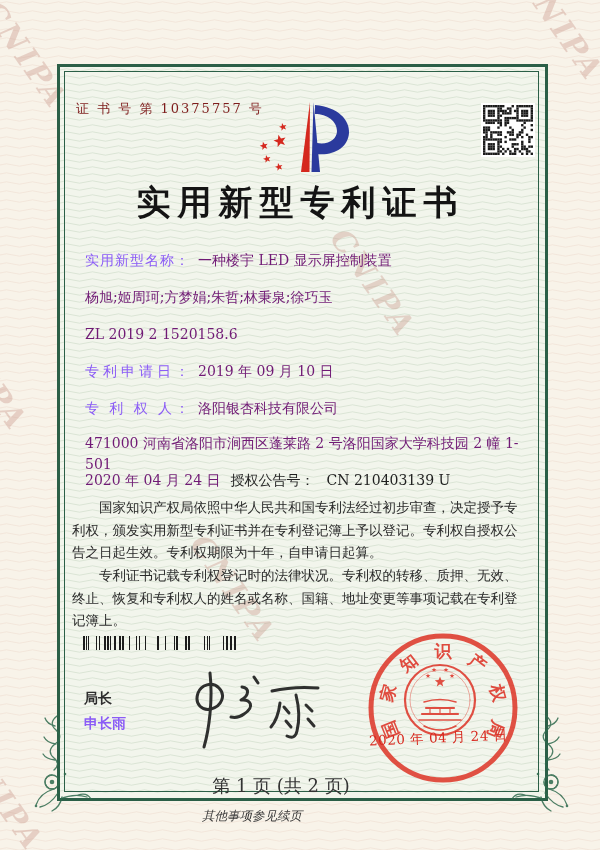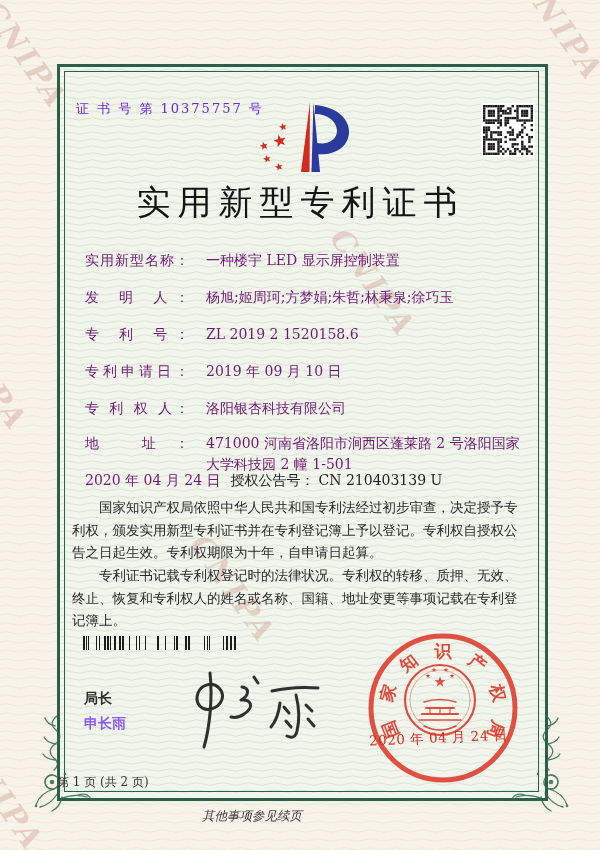--- a/index.html
+++ b/index.html
@@ -18,41 +18,41 @@
   .wm4{left:-36px;top:316px;transform:rotate(55deg)}
   .wm5{left:-20px;top:736px;transform:rotate(55deg)}
   .wm6{left:212px;top:528px;transform:rotate(55deg)}
   
   .border-outer{left:57px;top:64px;width:485px;height:731px;border:3px solid #2b5f47;z-index:3}
   .border-inner{left:64px;top:71px;width:473px;height:719px;border:1px solid #2b5f47;z-index:3}
   .ornament{z-index:4}
   .orn-left{left:20px;top:714px}
   .orn-right{left:505px;top:714px;transform:scaleX(-1)}
   
-  .cert-no{left:76px;top:100px;font-size:13px;letter-spacing:2px;color:#6d28d9;z-index:5}
+  .cert-no{left:76px;top:100px;font-size:13px;letter-spacing:2px;color:#7f1d1d;z-index:5}
   .logo{left:236px;top:95px;z-index:5}
   .qr{left:481px;top:103px;z-index:5}
-  .title{left:57px;top:180px;width:487px;text-align:center;font-size:34px;font-weight:400;
+  .title{left:57px;top:180px;width:487px;text-align:center;font-size:34px;font-weight:700;
          letter-spacing:7px;color:#141414;z-index:5}
   .row{position:absolute;left:85px;width:442px;display:flex;font-size:14px;line-height:1.5;z-index:5}
-  .lbl{width:104px;flex:none;margin-right:17px;text-align:justify;text-align-last:justify;color:#701a75}
+  .lbl{width:104px;flex:none;margin-right:9px;text-align:justify;text-align-last:justify;color:#8b5cf6}
   .val{flex:1;color:#701a75}
   .gval{min-width:132px;flex:none;margin-right:10px;white-space:nowrap}
-  .glbl{flex:none;margin-right:4px}
+  .glbl{flex:none;margin-right:12px}
   .paras{left:72px;top:496px;width:458px;z-index:5;font-size:13.5px;line-height:1.68;
          color:#2a2a2a}
   .paras p{margin:0;text-indent:2em}
   .barcode{left:83px;top:636px;z-index:5}
   .sig-title{left:84px;top:690px;font:600 14px "DejaVu Sans","Liberation Sans",sans-serif;color:#2e2e2e;z-index:5}
   .sig-name{left:84px;top:715px;font:600 14px "DejaVu Sans","Liberation Sans",sans-serif;color:#8b5cf6;z-index:5}
   .signature{left:180px;top:665px;z-index:6}
   .seal{left:361px;top:626px;z-index:6;opacity:.93}
   .seal-date{left:369px;top:729px;width:160px;font-size:13.5px;letter-spacing:.5px;color:#d8281e;
              transform:rotate(-2.5deg);white-space:nowrap;z-index:7}
-  .page-num{left:57px;top:774px;width:448px;font-size:12px;color:#333;z-index:5}
+  .page-num{left:57px;top:774px;width:448px;text-align:center;font-size:18px;color:#333;z-index:5}
   .continuation{left:0;top:808px;width:504px;text-align:center;font-size:12.5px;font-style:italic;
                 color:#3a3a3a;z-index:5}
 </style>
 </head>
 <body>
 
 <svg id="pink-waves" class="abs" width="600" height="850">
     <path d="M0,3 q6.5,-2.4 13,0 q6.5,2.4 13,0 q6.5,-2.4 13,0 q6.5,2.4 13,0 q6.5,-2.4 13,0 q6.5,2.4 13,0 q6.5,-2.4 13,0 q6.5,2.4 13,0 q6.5,-2.4 13,0 q6.5,2.4 13,0 q6.5,-2.4 13,0 q6.5,2.4 13,0 q6.5,-2.4 13,0 q6.5,2.4 13,0 q6.5,-2.4 13,0 q6.5,2.4 13,0 q6.5,-2.4 13,0 q6.5,2.4 13,0 q6.5,-2.4 13,0 q6.5,2.4 13,0 q6.5,-2.4 13,0 q6.5,2.4 13,0 q6.5,-2.4 13,0 q6.5,2.4 13,0 q6.5,-2.4 13,0 q6.5,2.4 13,0 q6.5,-2.4 13,0 q6.5,2.4 13,0 q6.5,-2.4 13,0 q6.5,2.4 13,0 q6.5,-2.4 13,0 q6.5,2.4 13,0 q6.5,-2.4 13,0 q6.5,2.4 13,0 q6.5,-2.4 13,0 q6.5,2.4 13,0 q6.5,-2.4 13,0 q6.5,2.4 13,0 q6.5,-2.4 13,0 q6.5,2.4 13,0 q6.5,-2.4 13,0 q6.5,2.4 13,0 q6.5,-2.4 13,0 q6.5,2.4 13,0 q6.5,-2.4 13,0 q6.5,2.4 13,0 q6.5,-2.4 13,0 q6.5,2.4 13,0" fill="none" stroke="#e8cfc0" stroke-width="0.8" opacity="0.45"></path>
     <path d="M0,12 q6.5,-2.4 13,0 q6.5,2.4 13,0 q6.5,-2.4 13,0 q6.5,2.4 13,0 q6.5,-2.4 13,0 q6.5,2.4 13,0 q6.5,-2.4 13,0 q6.5,2.4 13,0 q6.5,-2.4 13,0 q6.5,2.4 13,0 q6.5,-2.4 13,0 q6.5,2.4 13,0 q6.5,-2.4 13,0 q6.5,2.4 13,0 q6.5,-2.4 13,0 q6.5,2.4 13,0 q6.5,-2.4 13,0 q6.5,2.4 13,0 q6.5,-2.4 13,0 q6.5,2.4 13,0 q6.5,-2.4 13,0 q6.5,2.4 13,0 q6.5,-2.4 13,0 q6.5,2.4 13,0 q6.5,-2.4 13,0 q6.5,2.4 13,0 q6.5,-2.4 13,0 q6.5,2.4 13,0 q6.5,-2.4 13,0 q6.5,2.4 13,0 q6.5,-2.4 13,0 q6.5,2.4 13,0 q6.5,-2.4 13,0 q6.5,2.4 13,0 q6.5,-2.4 13,0 q6.5,2.4 13,0 q6.5,-2.4 13,0 q6.5,2.4 13,0 q6.5,-2.4 13,0 q6.5,2.4 13,0 q6.5,-2.4 13,0 q6.5,2.4 13,0 q6.5,-2.4 13,0 q6.5,2.4 13,0 q6.5,-2.4 13,0 q6.5,2.4 13,0 q6.5,-2.4 13,0 q6.5,2.4 13,0" fill="none" stroke="#e8cfc0" stroke-width="0.8" opacity="0.45"></path>
     <path d="M0,21 q6.5,-2.4 13,0 q6.5,2.4 13,0 q6.5,-2.4 13,0 q6.5,2.4 13,0 q6.5,-2.4 13,0 q6.5,2.4 13,0 q6.5,-2.4 13,0 q6.5,2.4 13,0 q6.5,-2.4 13,0 q6.5,2.4 13,0 q6.5,-2.4 13,0 q6.5,2.4 13,0 q6.5,-2.4 13,0 q6.5,2.4 13,0 q6.5,-2.4 13,0 q6.5,2.4 13,0 q6.5,-2.4 13,0 q6.5,2.4 13,0 q6.5,-2.4 13,0 q6.5,2.4 13,0 q6.5,-2.4 13,0 q6.5,2.4 13,0 q6.5,-2.4 13,0 q6.5,2.4 13,0 q6.5,-2.4 13,0 q6.5,2.4 13,0 q6.5,-2.4 13,0 q6.5,2.4 13,0 q6.5,-2.4 13,0 q6.5,2.4 13,0 q6.5,-2.4 13,0 q6.5,2.4 13,0 q6.5,-2.4 13,0 q6.5,2.4 13,0 q6.5,-2.4 13,0 q6.5,2.4 13,0 q6.5,-2.4 13,0 q6.5,2.4 13,0 q6.5,-2.4 13,0 q6.5,2.4 13,0 q6.5,-2.4 13,0 q6.5,2.4 13,0 q6.5,-2.4 13,0 q6.5,2.4 13,0 q6.5,-2.4 13,0 q6.5,2.4 13,0 q6.5,-2.4 13,0 q6.5,2.4 13,0" fill="none" stroke="#e8cfc0" stroke-width="0.8" opacity="0.45"></path>
@@ -536,37 +536,34 @@
     <rect x="44.84" y="49.60" width="2.38" height="2.38" fill="#1a1a1a"></rect>
     <rect x="49.60" y="49.60" width="2.38" height="2.38" fill="#1a1a1a"></rect>
   </svg>
 <div class="abs title">实用新型专利证书</div>
 
 <div class="row" style="top:250px">
   <span class="lbl">实用新型名称：</span>
   <span class="val">一种楼宇 LED 显示屏控制装置</span>
 </div>
 <div class="row" style="top:287px">
-  <span class="lbl">发 明 人：</span>
   <span class="val">杨旭;姬周珂;方梦娟;朱哲;林秉泉;徐巧玉</span>
 </div>
 <div class="row" style="top:324px">
-  <span class="lbl">专 利 号：</span>
   <span class="val">ZL 2019 2 1520158.6</span>
 </div>
 <div class="row" style="top:361px">
   <span class="lbl">专利申请日：</span>
   <span class="val">2019 年 09 月 10 日</span>
 </div>
 <div class="row" style="top:398px">
   <span class="lbl">专 利 权 人：</span>
   <span class="val">洛阳银杏科技有限公司</span>
 </div>
 <div class="row" style="top:433px">
-  <span class="lbl">地 址：</span>
   <span class="val">471000 河南省洛阳市涧西区蓬莱路 2 号洛阳国家大学科技园 2 幢 1-501</span>
 </div>
 <div class="row" style="top:470px">
   <span class="val gval">2020 年 04 月 24 日</span>
   <span class="glbl">授权公告号：</span>
   <span>CN 210403139 U</span>
 </div>
 
 <div class="abs paras">
   <p>国家知识产权局依照中华人民共和国专利法经过初步审查，决定授予专利权，颁发实用新型专利证书并在专利登记簿上予以登记。专利权自授权公告之日起生效。专利权期限为十年，自申请日起算。</p>

